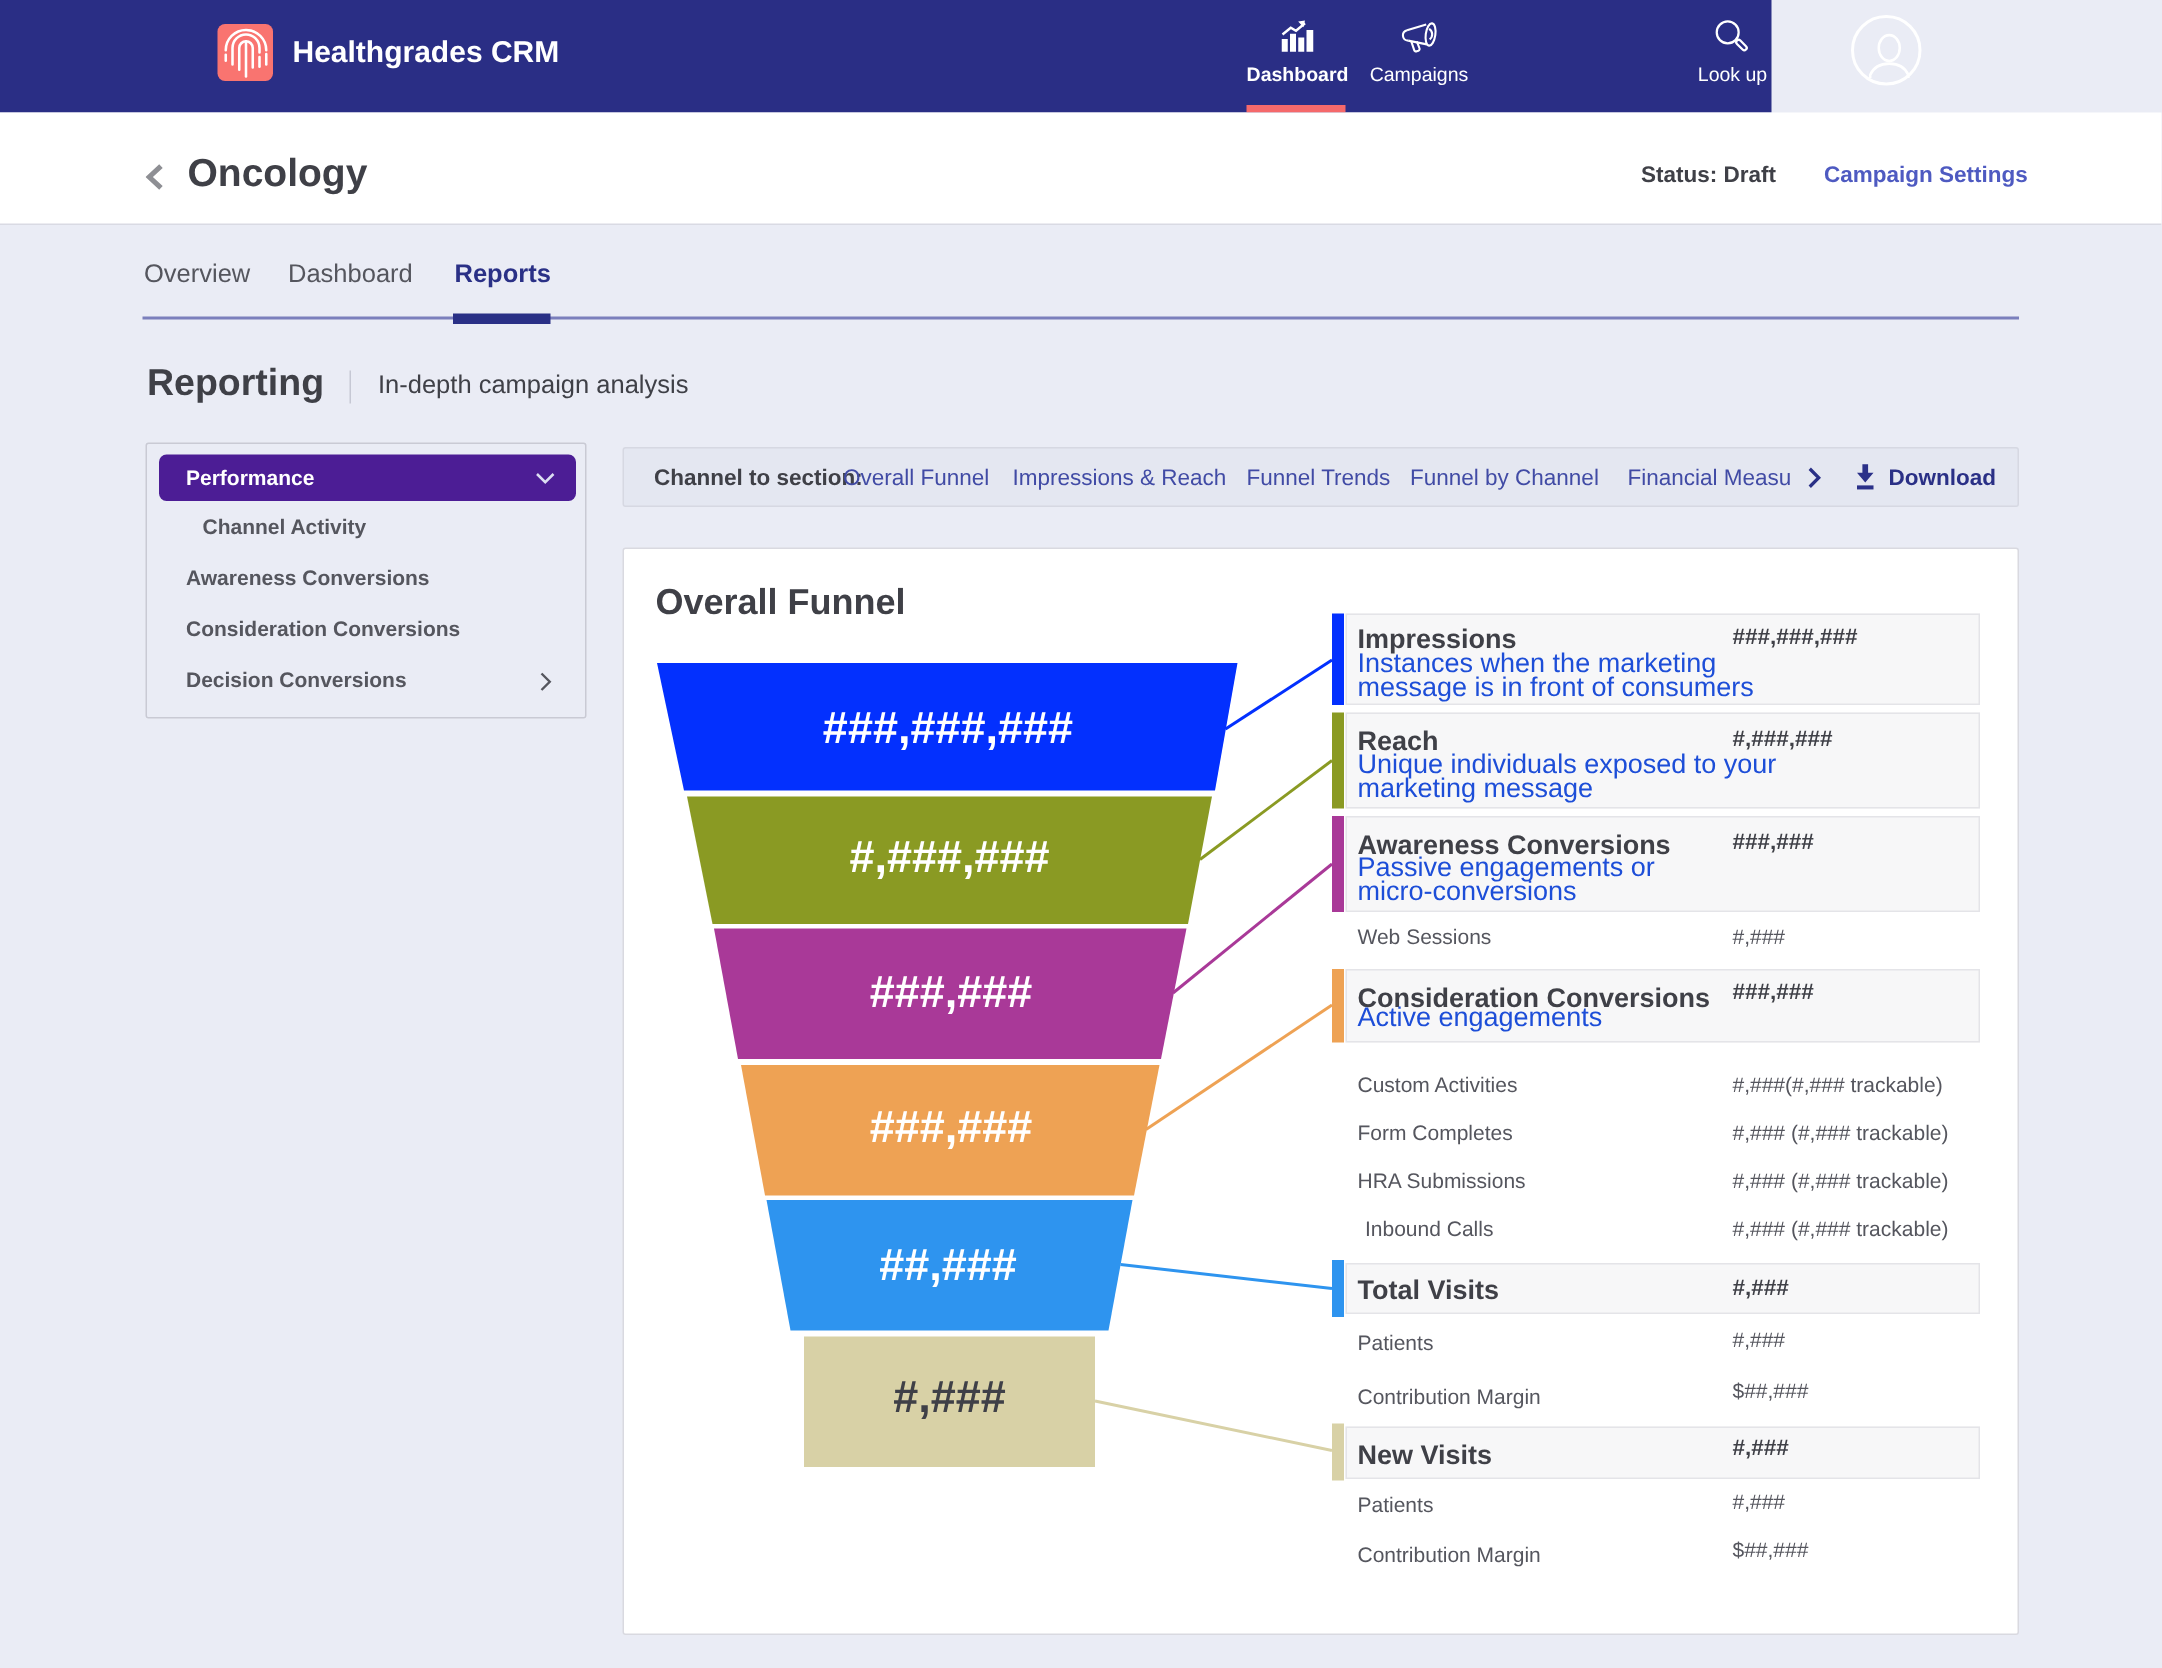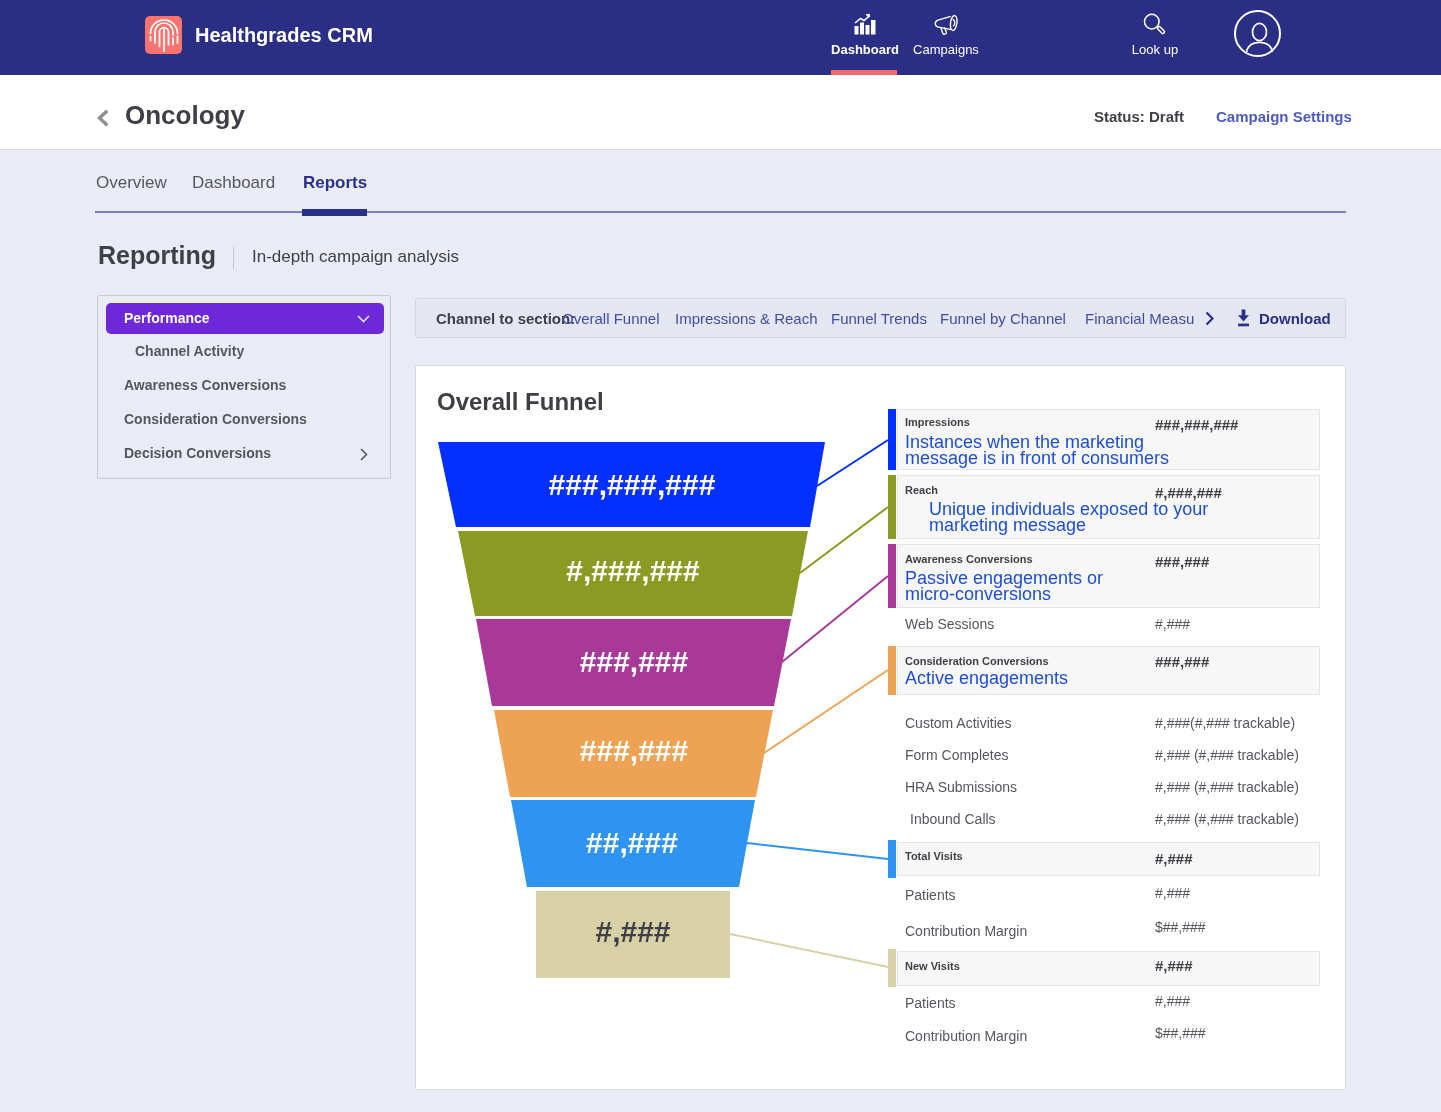--- a/index.html
+++ b/index.html
@@ -1,19 +1,19 @@
 <!DOCTYPE html>
 <html><head>
 <meta charset="utf-8">
 <style>
 * { margin:0; padding:0; box-sizing:border-box; }
 body { font-family:"Liberation Sans", sans-serif; width:1441px; height:1112px; background:#eaecf5; overflow:hidden; }
 
 
-.nav { position:absolute; left:0; top:0; width:1441px; height:75px; background:#2a2e85;padding-left:19px; }
+.nav { position:absolute; left:0; top:0; width:1181px; height:75px; background:#2a2e85;padding-left:19px; }
 .logo { position:absolute; left:145px; top:16px; width:37px; height:38px; background:#f97470; border-radius:5px; display:flex; align-items:center; justify-content:center; }
 .brand { position:absolute; left:195px; top:24px; color:#fff; font-size:20px; font-weight:bold; }
 .navitem { position:absolute; top:0; height:75px; color:#fff; font-size:13px; text-align:center; }
 .navitem .icon { position:absolute; left:50%; transform:translateX(-50%); top:13px; }
 .navitem .lbl { position:absolute; left:50%; transform:translateX(-50%); top:42px; white-space:nowrap; }
 .nav-underline { position:absolute; left:831px; top:70px; width:66px; height:5px; background:#f5696b; }
 .avatar { position:absolute; left:1234px; top:10px; width:47px; height:47px; border-radius:50%; border:2px solid #fff; }
 
 
 .header { position:absolute; left:0; top:75px; width:1441px; height:75px; background:#fff; border-bottom:1px solid #d9dae3; }
@@ -27,40 +27,40 @@
 .tabline { position:absolute; left:95px; top:211px; width:1251px; height:2px; background:#7b7fbc; }
 .tabline-active { position:absolute; left:302px; top:209px; width:65px; height:7px; background:#2a3086; }
 
 
 .h-reporting { position:absolute; left:98px; top:241px; font-size:25px; font-weight:bold; color:#3f4047; }
 .h-divider { position:absolute; left:233px; top:247px; width:1px; height:22px; background:#c6c8d4; }
 .h-sub { position:absolute; left:252px; top:247px; font-size:17px; color:#3f4047; }
 
 
 .sidebar { position:absolute; left:97px; top:295px; width:294px; height:184px; border:1px solid #c9cad4; border-radius:2px; }
-.side-active { position:absolute; left:8px; top:7px; width:278px; height:31px; background:#6d28d9; border-radius:5px; color:#fff; font-weight:bold; font-size:14px; line-height:31px; padding-left:18px; }
+.side-active { position:absolute; left:8px; top:7px; width:278px; height:31px; background:#4c1d95; border-radius:5px; color:#fff; font-weight:bold; font-size:14px; line-height:31px; padding-left:18px; }
 .side-item { position:absolute; left:26px; font-size:14px; font-weight:bold; color:#55565e; }
 
 
 .scrollbar { position:absolute; left:415px; top:298px; width:931px; height:40px; background:#e4e7f1; border:1px solid #d6d8e2; border-radius:2px; font-size:15px; }
 .scrollbar b { color:#3f4047; }
 .slink { position:absolute; top:11px; color:#414ba5; white-space:nowrap; }
 .download { position:absolute; left:843px; top:11px; color:#2a3086; font-weight:bold; }
 
 
 .card { position:absolute; left:415px; top:365px; width:931px; height:725px; background:#fff; border:1px solid #d9d9e0; border-radius:2px; }
 .card h2 { position:absolute; left:21px; top:22px; font-size:24px; color:#3f4047; }
 
 
 svg.funnel { position:absolute; left:0; top:0; }
 
 
 .mrow { position:absolute; left:897px; background:#f7f7f8; border:1px solid #e4e4e8; }
 .mbar { position:absolute; left:888px; width:8px; }
-.mtitle { position:absolute; left:19px; font-weight:bold; font-size:11px; color:#3f4047; }
+.mtitle { position:absolute; left:19px; font-weight:bold; font-size:18px; color:#3f4047; }
 .mdesc { position:absolute; left:19px; font-size:18px; color:#1d4ed8; line-height:15.5px; }
 .mval { position:absolute; left:268px; font-weight:bold; font-size:15px; color:#3f4047; }
 .prow-l { position:absolute; left:491px; font-size:14px; color:#55565e; }
 .prow-v { position:absolute; left:744px; font-size:14px; color:#55565e; }
 </style>
 </head>
 <body>
 
 <div class="nav">
   <div class="logo">
@@ -192,21 +192,21 @@
 
 <div class="mbar" style="top:409px;height:61px;background:#0330fe;"></div>
 <div class="mrow" style="top:409px; width:423px; height:61px;"></div>
 <div class="mtitle" style="left:905px; top:416px;">Impressions</div>
 <div class="mdesc" style="left:905px; top:435px;">Instances when the marketing<br>message is in front of consumers</div>
 <div class="mval" style="left:1155px; top:416px;">###,###,###</div>
 
 <div class="mbar" style="top:475px;height:64px;background:#8a9a23;"></div>
 <div class="mrow" style="top:475px; width:423px; height:64px;"></div>
 <div class="mtitle" style="left:905px; top:484px;">Reach</div>
-<div class="mdesc" style="left:905px; top:502px;margin-left:24px;">Unique individuals exposed to your<br>marketing message</div>
+<div class="mdesc" style="left:905px; top:502px;">Unique individuals exposed to your<br>marketing message</div>
 <div class="mval" style="left:1155px; top:484px;">#,###,###</div>
 
 <div class="mbar" style="top:544px;height:64px;background:#a93998;"></div>
 <div class="mrow" style="top:544px; width:423px; height:64px;"></div>
 <div class="mtitle" style="left:905px; top:553px;">Awareness Conversions</div>
 <div class="mdesc" style="left:905px; top:571px;">Passive engagements or<br>micro-conversions</div>
 <div class="mval" style="left:1155px; top:553px;">###,###</div>
 
 <div class="prow-l" style="left:905px; top:616px;">Web Sessions</div>
 <div class="prow-v" style="left:1155px; top:616px;">#,###</div>

